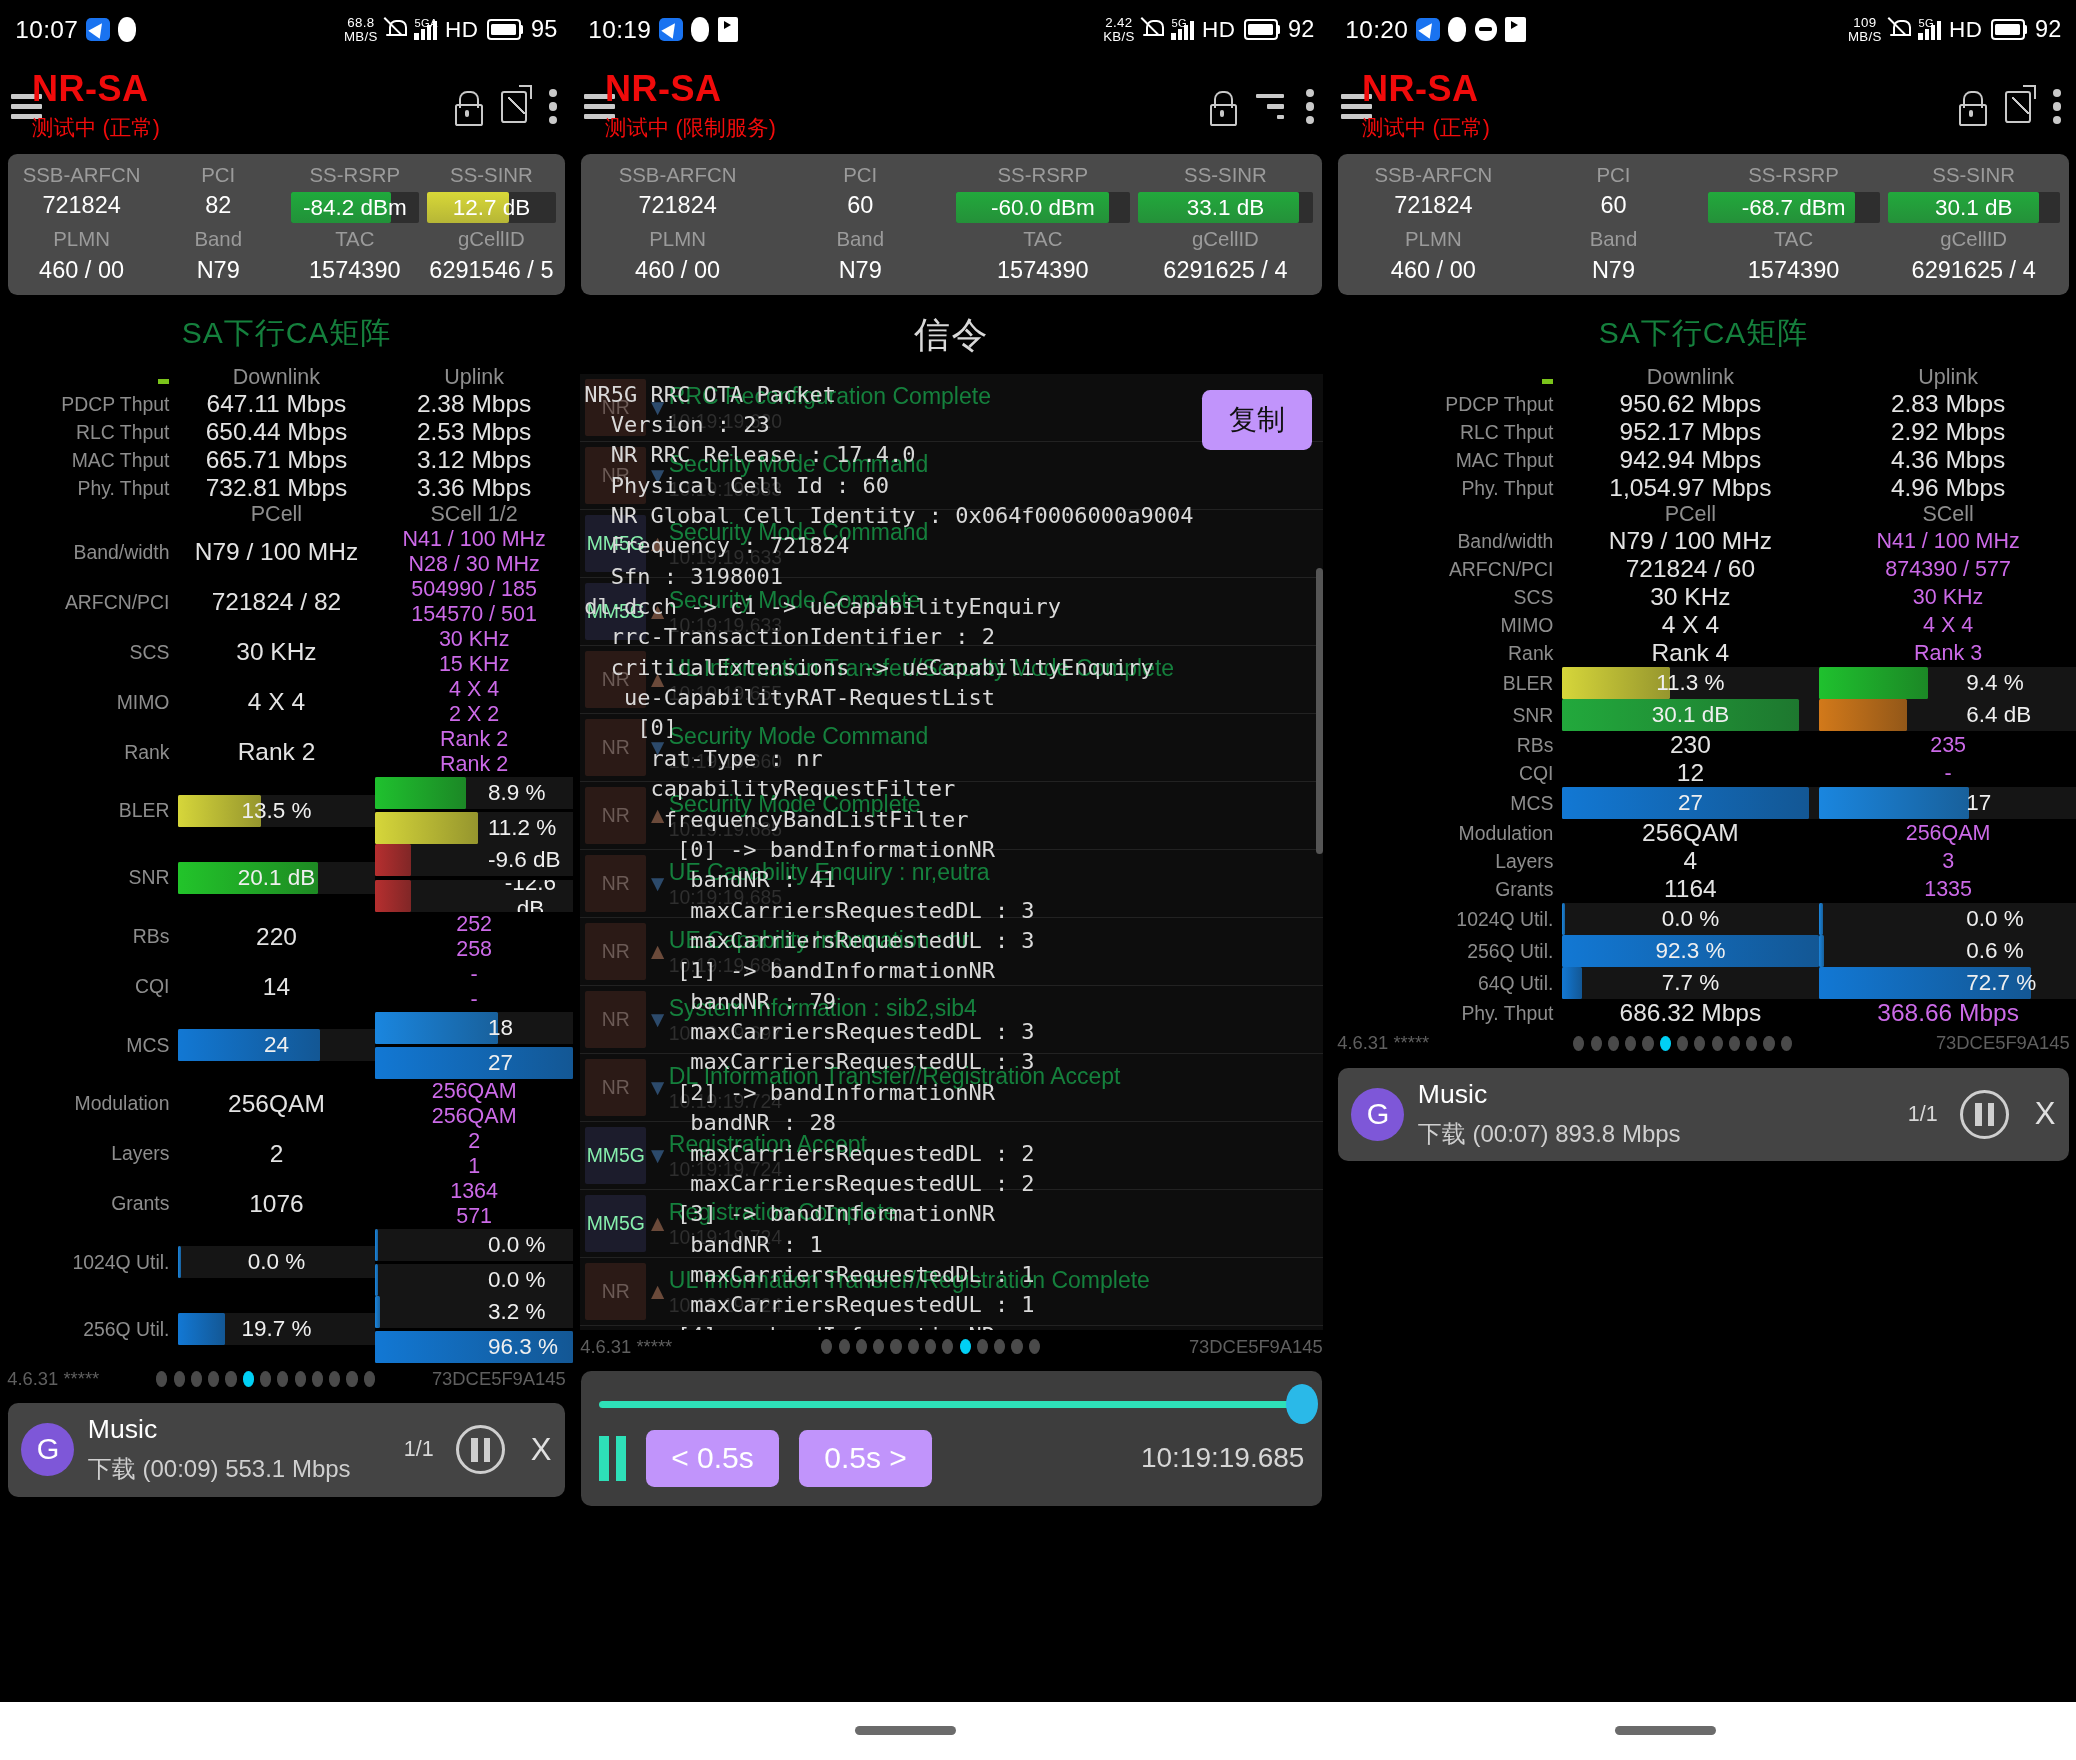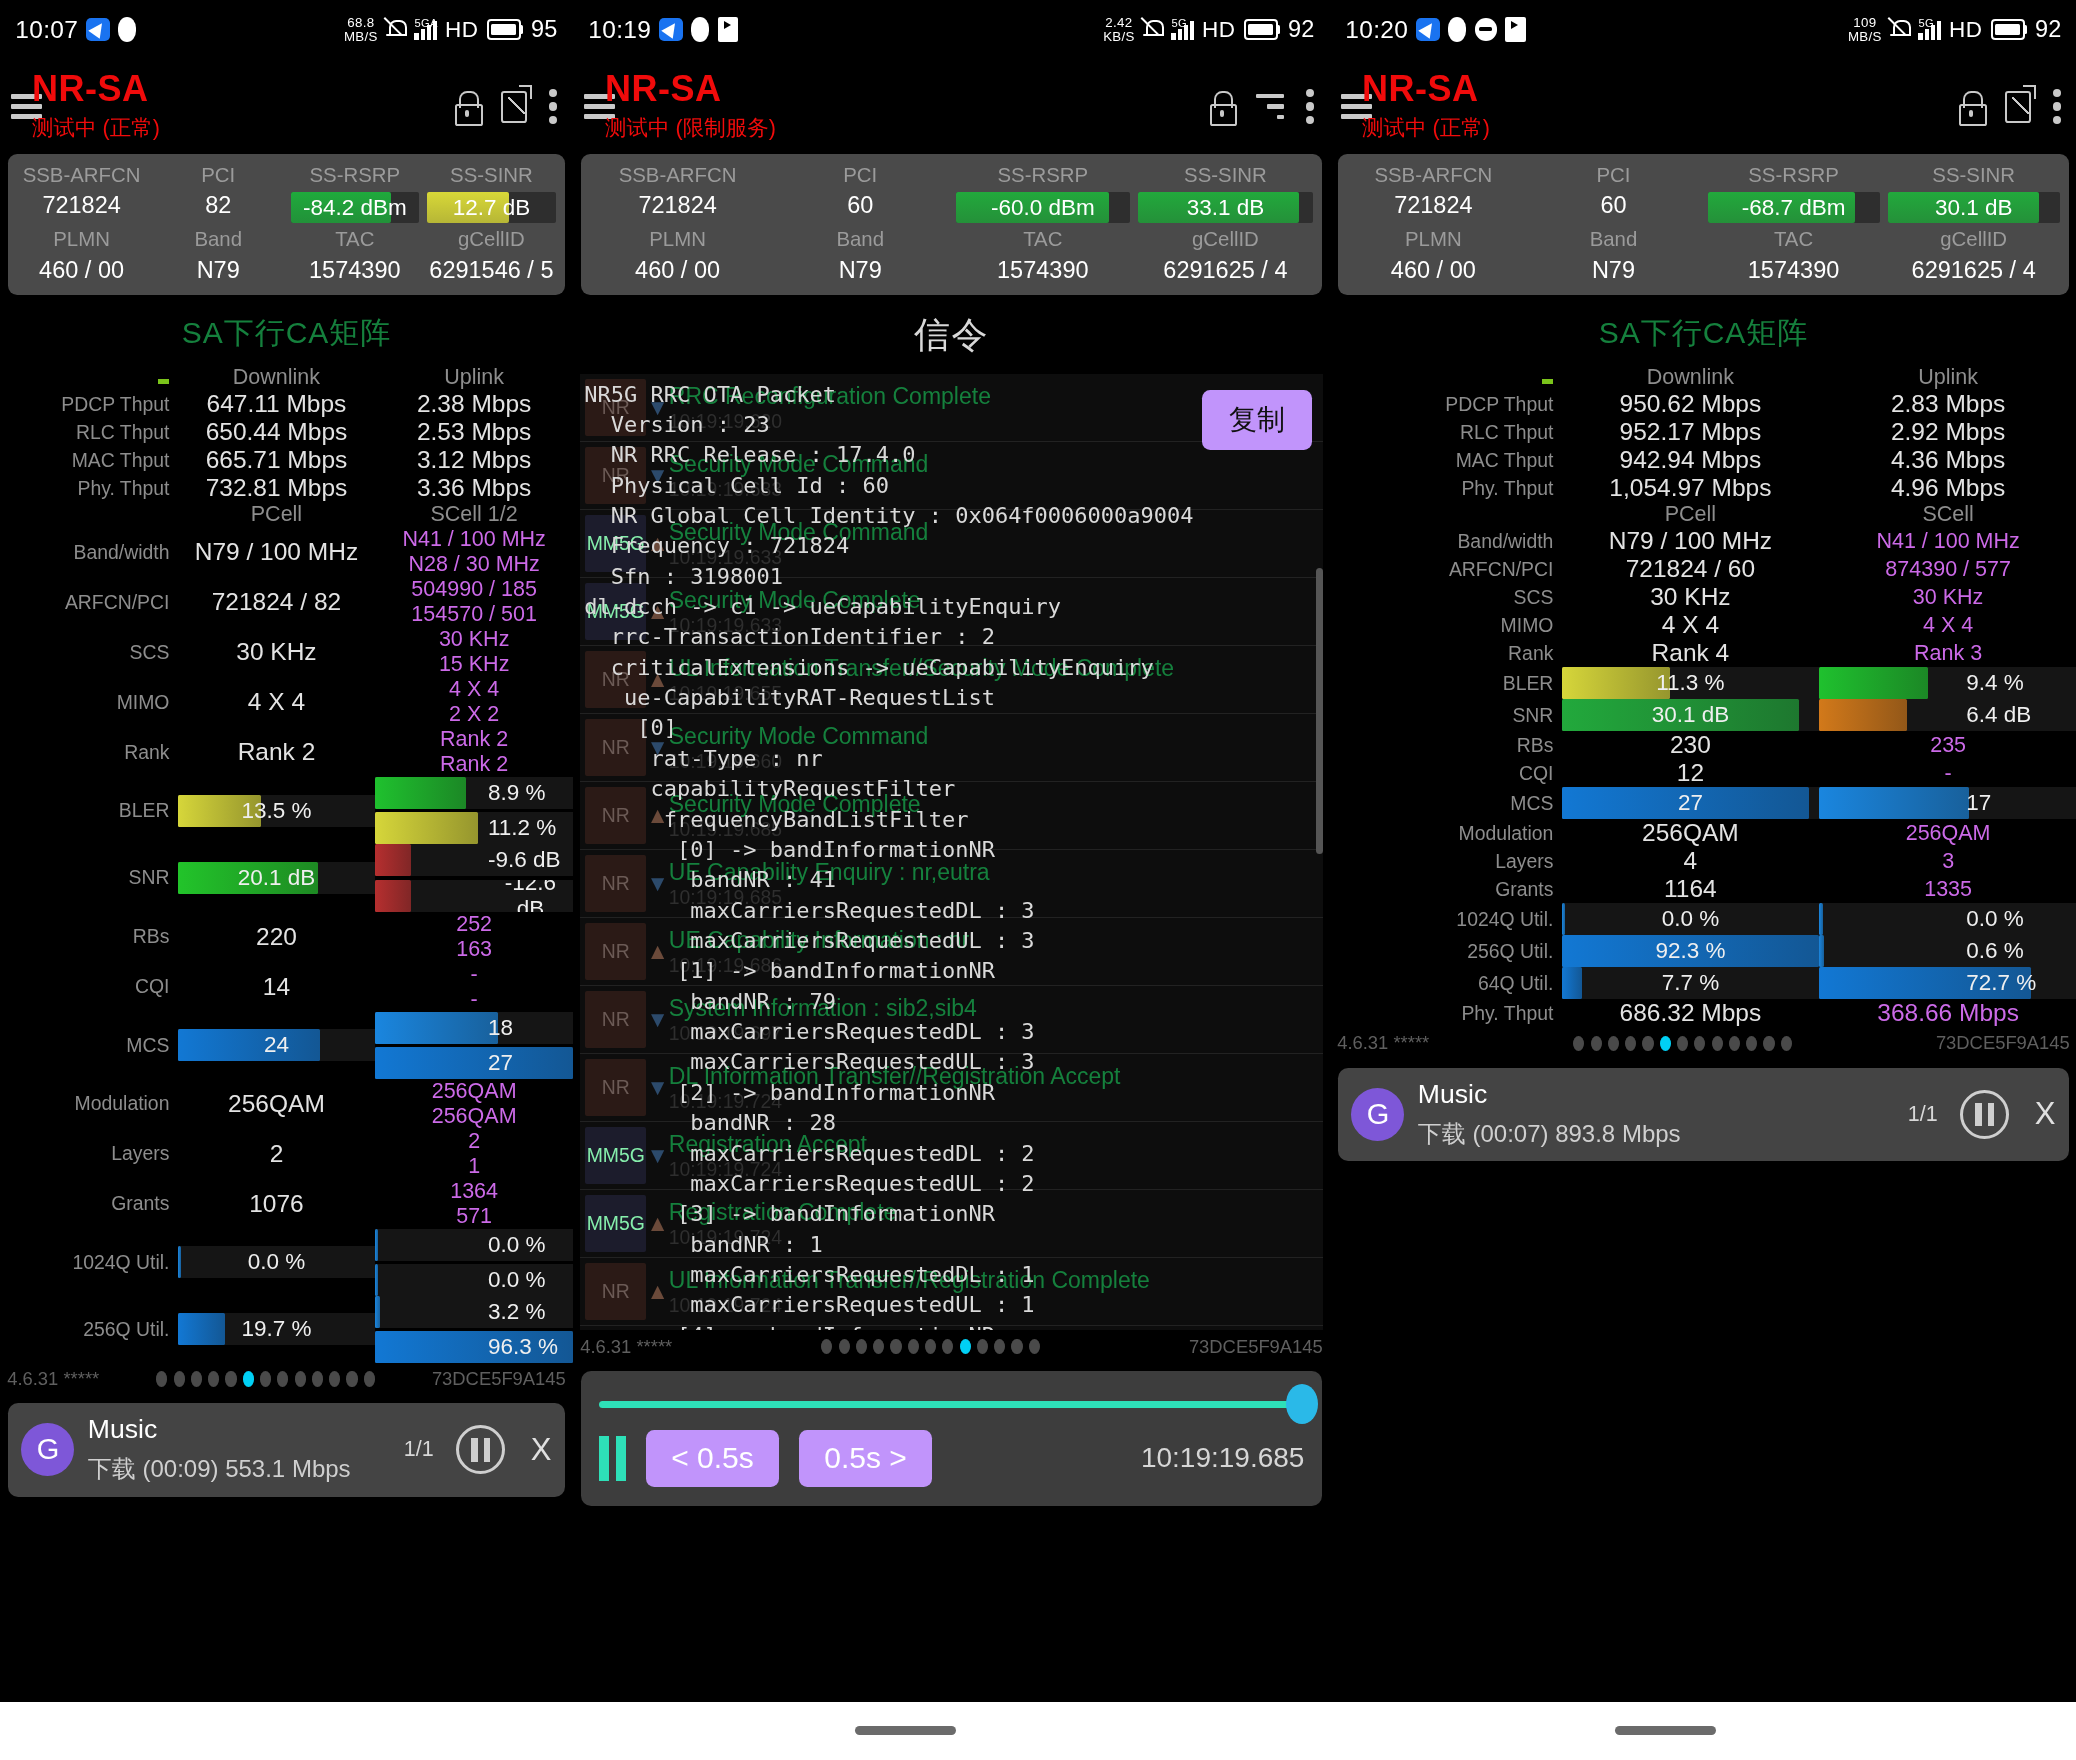--- a/index.html
+++ b/index.html
@@ -392,21 +392,21 @@
       <div class="bartxt off">-12.6 dB</div>
               </div>
             </div>
           </div>
         </div>
         <div class="mrow">
     <div class="mlbl">RBs</div>
     <div class="mcol">220</div>
     <div class="mcol sub">
             <div class="purple sub">252</div>
-            <div class="purple sub">163</div>
+            <div class="purple sub">258</div>
           </div>
         </div>
         <div class="mrow">
     <div class="mlbl">CQI</div>
     <div class="mcol">14</div>
     <div class="mcol sub">
             <div class="purple sub">-</div>
             <div class="purple sub">-</div>
           </div>
         </div>

